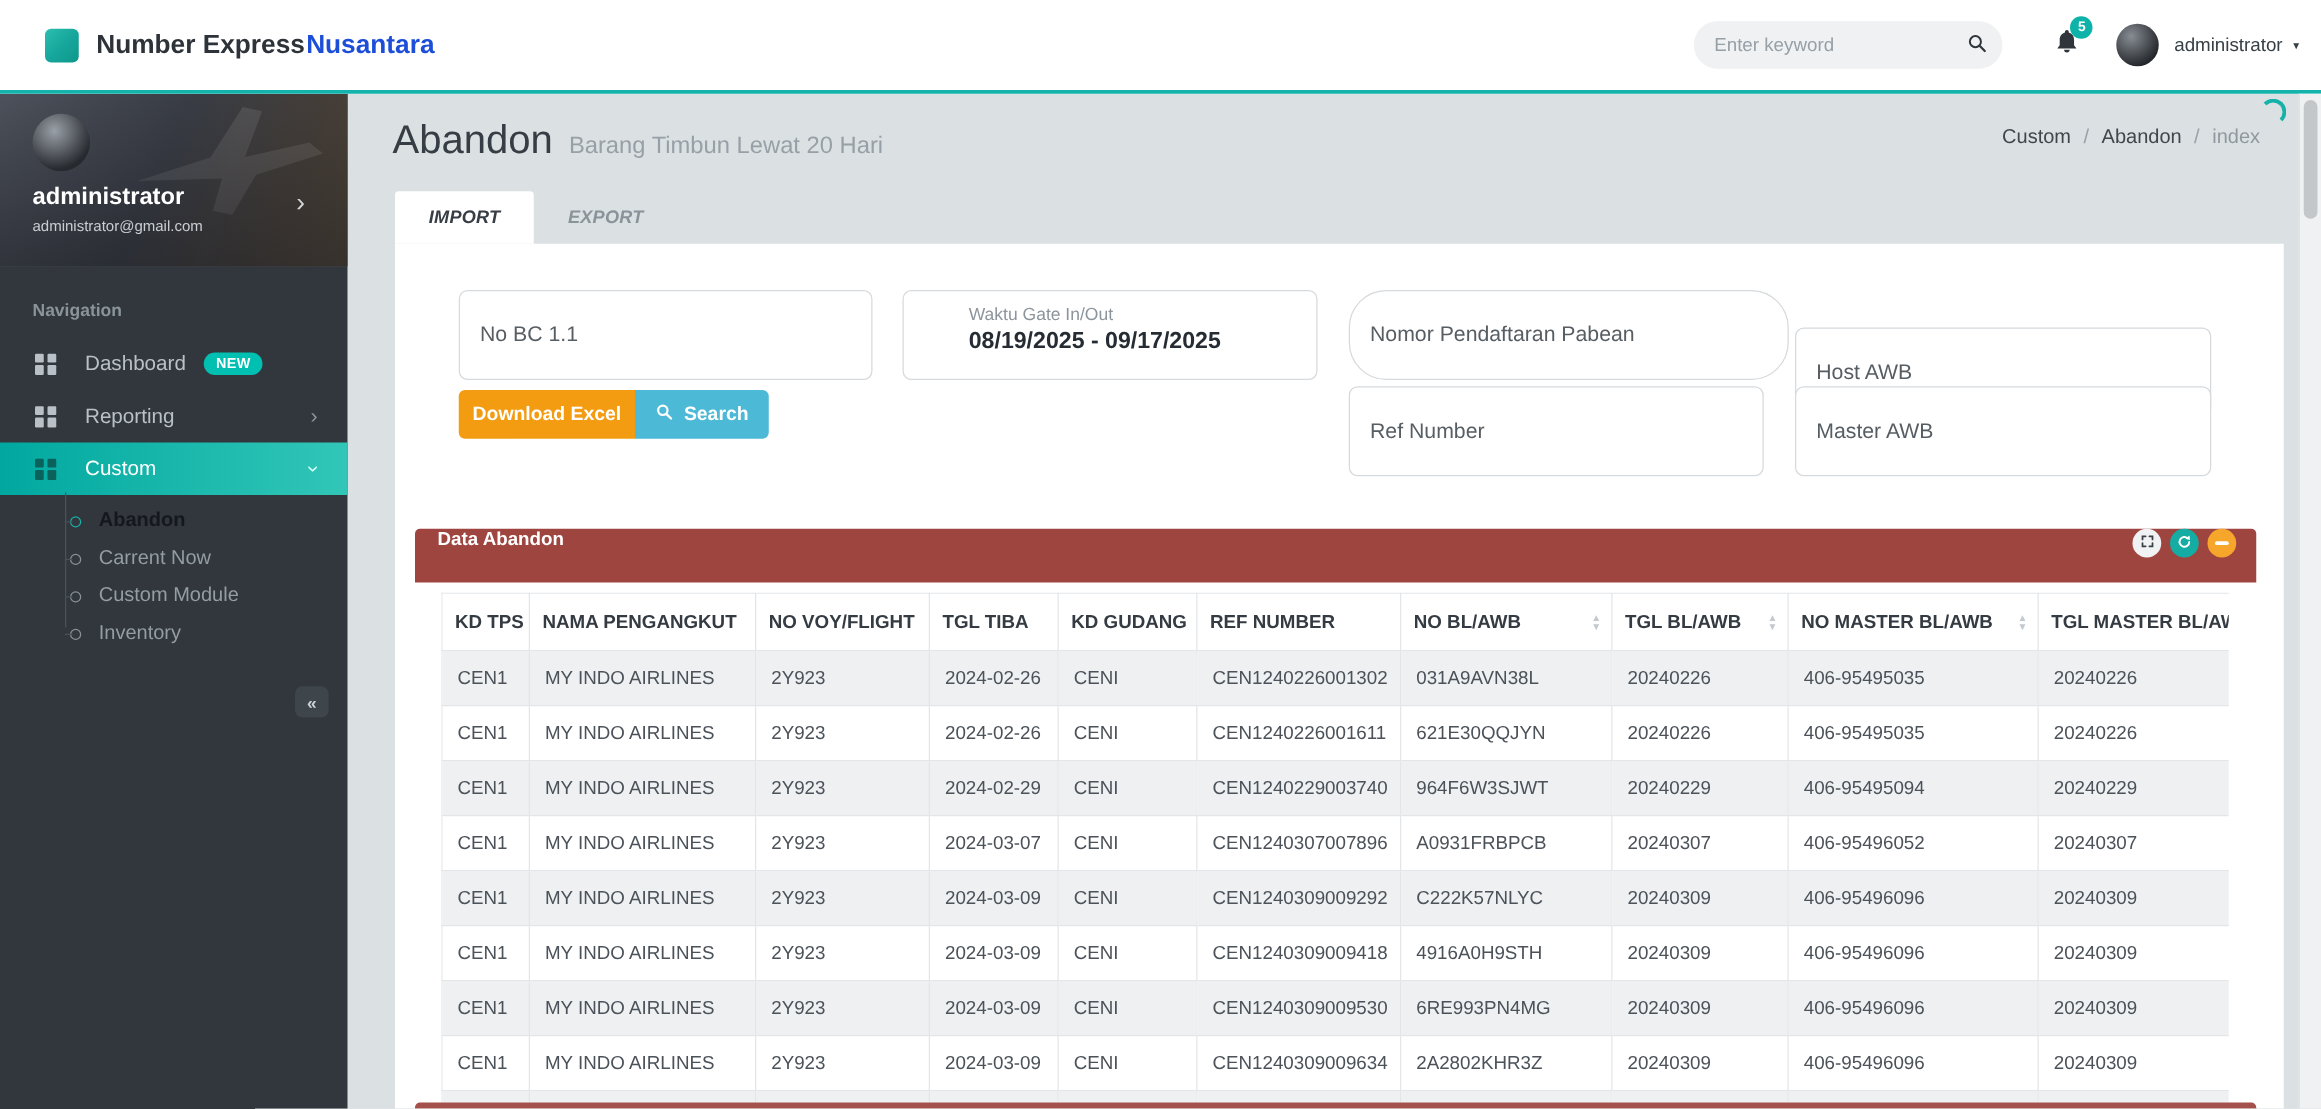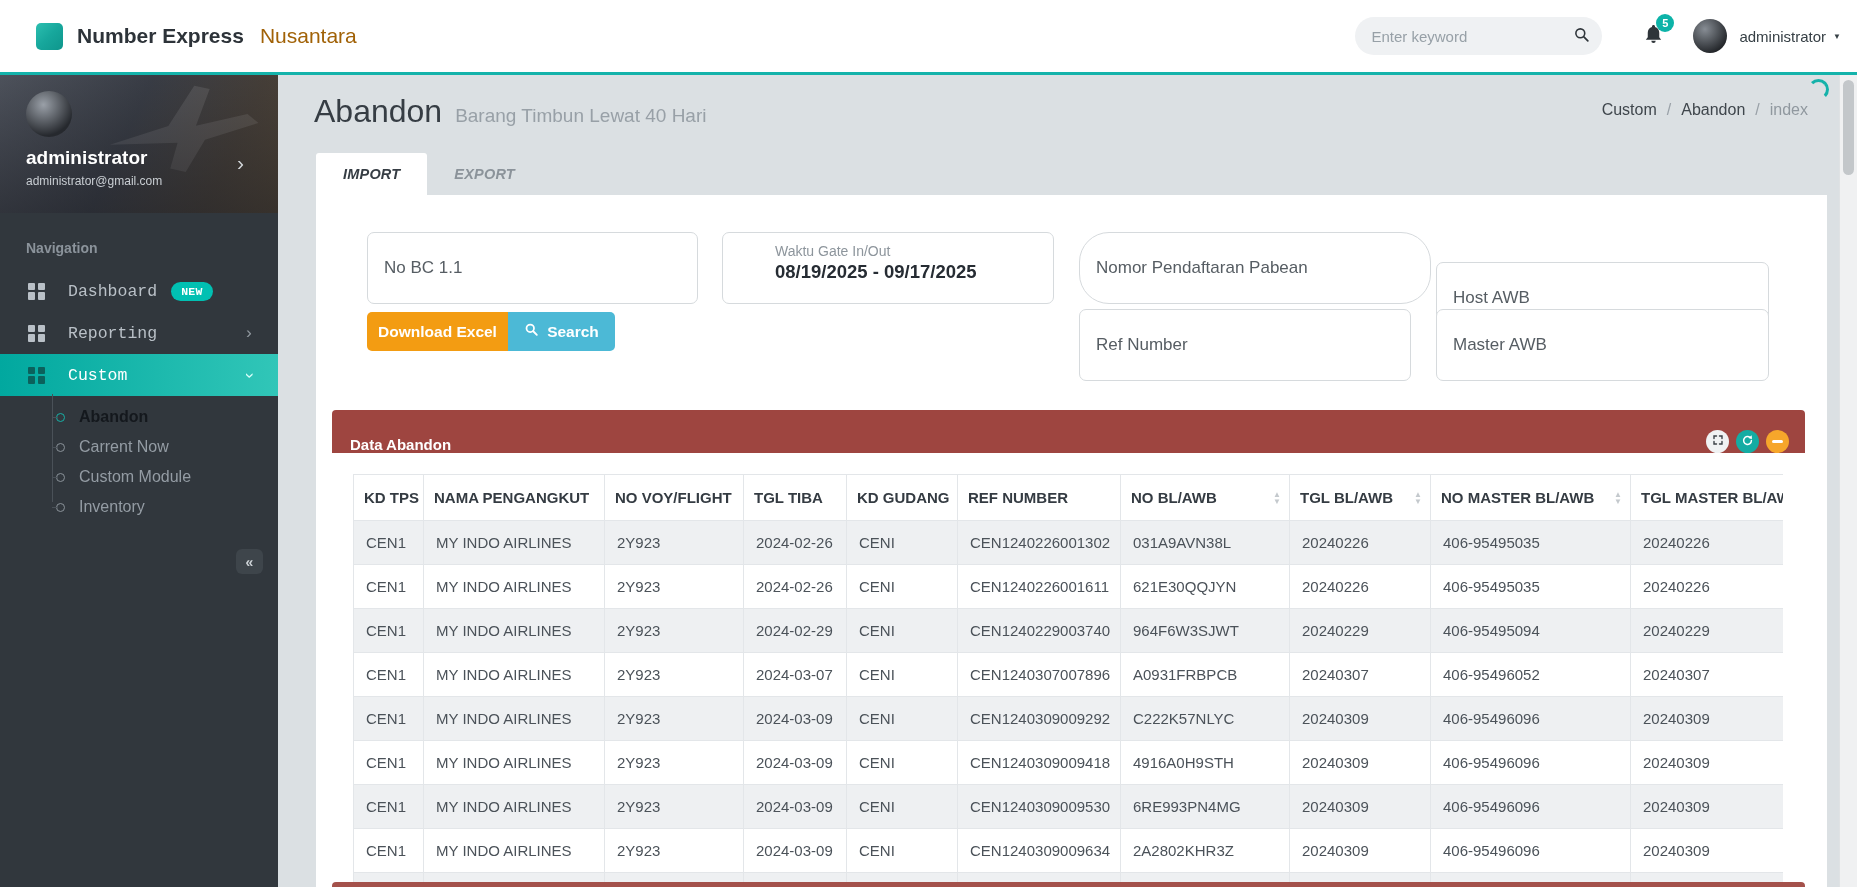--- a/index.html
+++ b/index.html
@@ -8,21 +8,21 @@
     background:#dbe0e3;
     font-family:"Liberation Sans","DejaVu Sans",sans-serif;
     -webkit-font-smoothing:antialiased;
   }
   
   .topbar{position:absolute;left:0;top:0;width:1857px;height:72px;background:#ffffff;border-bottom:3px solid #14b3ab;z-index:20;}
   .brand{position:absolute;left:36px;top:0;height:72px;display:flex;align-items:center;}
   .logo{width:27px;height:27px;border-radius:5px;background:linear-gradient(135deg,#2cbfb0 0%,#17a79c 49%,#0e968c 100%);}
   .brand-text{margin-left:14px;font-size:21px;color:#2d3339;}
   .brand-bold{font-weight:700;}
-  .brand-light{font-weight:400;color:#a16207;margin-left:16px;}
+  .brand-light{font-weight:700;color:#1d4ed8;margin-left:1px;}
   .top-right{position:absolute;right:16px;top:0;height:72px;display:flex;align-items:center;}
   .search-pill{width:247px;height:38px;border-radius:19px;background:#eff1f3;display:flex;align-items:center;padding:0 14px;box-sizing:border-box;}
   .search-pill input{flex:1;border:none;outline:none;background:transparent;font-size:15px;color:#3f464c;font-family:inherit;}
   .search-pill input::placeholder{color:#97a0a7;}
   .search-btn{border:none;background:transparent;padding:0;margin:0;cursor:pointer;display:flex;align-items:center;}
   .bell-wrap{position:relative;margin-left:40px;cursor:pointer;}
   .bell-badge{position:absolute;top:-9px;right:-9px;min-width:18px;height:18px;border-radius:9px;background:#0db3a8;color:#fff;font-size:11px;font-weight:700;display:flex;align-items:center;justify-content:center;padding:0 3px;box-sizing:border-box;}
   .avatar-sm{width:34px;height:34px;border-radius:50%;margin-left:28px;background:radial-gradient(circle at 35% 30%,#878d94,#23262a 75%);cursor:pointer;}
   .username{margin-left:12px;font-size:15px;color:#374046;cursor:pointer;}
   .user-caret{margin-left:7px;font-size:8px;color:#374046;cursor:pointer;}
@@ -30,21 +30,21 @@
   .sidebar{position:absolute;left:0;top:75px;width:278px;height:812px;background:#31373d;z-index:10;}
   .profile{position:relative;height:138px;background:linear-gradient(115deg,#575c66 0%,#3e424b 45%,#4d443b 78%,#5a4b38 100%);overflow:hidden;}
   .profile-overlay{position:absolute;inset:0;background:linear-gradient(rgba(32,35,42,.18),rgba(26,28,34,.55));}
   .profile-plane{position:absolute;right:-8px;top:2px;width:205px;height:100px;opacity:.45;transform:rotate(-6deg);}
   .avatar-lg{position:absolute;left:26px;top:16px;width:46px;height:46px;border-radius:50%;background:radial-gradient(circle at 38% 30%,#9aa0a8,#26292e 72%);z-index:2;}
   .profile-name{position:absolute;left:26px;top:72px;color:#ffffff;font-size:19px;font-weight:700;z-index:2;}
   .profile-email{position:absolute;left:26px;top:99px;color:#c9ced3;font-size:12px;z-index:2;}
   .profile-chevron{position:absolute;right:34px;top:76px;color:#d3d7da;font-size:21px;z-index:2;cursor:pointer;}
   .nav-label{margin:27px 0 0 26px;color:#8b939b;font-size:14px;font-weight:700;}
   ul.nav{list-style:none;margin:14px 0 0;padding:0;}
-  .nav-item{position:relative;height:42px;display:flex;align-items:center;padding-left:28px;color:#b9c0c7;font-size:16.5px;cursor:pointer;font-family:Liberation Mono, monospace;}
+  .nav-item{position:relative;height:42px;display:flex;align-items:center;padding-left:28px;color:#b9c0c7;font-size:16.5px;cursor:pointer;}
   .grid-icon{width:17px;height:17px;display:grid;grid-template-columns:1fr 1fr;grid-template-rows:1fr 1fr;gap:2.5px;margin-right:23px;flex:none;}
   .grid-icon span{background:currentColor;border-radius:1px;}
   .nav-badge{margin-left:14px;background:#01c0b2;color:#fff;font-size:11.5px;font-weight:700;padding:3px 10px;border-radius:10px;letter-spacing:.3px;}
   .nav-chevron{position:absolute;right:24px;font-size:17px;color:#8f979e;}
   .nav-item.active{background:linear-gradient(90deg,#01a89f,#31c6b8);color:#fff;}
   .nav-item.active .grid-icon{color:#0b615c;}
   .nav-item.active .nav-chevron{color:#d9fffa;transform:rotate(90deg);}
   .subnav{list-style:none;margin:0;padding:6px 0 0;position:relative;}
   .subnav::before{content:"";position:absolute;left:52px;top:-2px;height:calc(100% - 18px);width:1px;background:#4a5158;}
   .subitem{position:relative;height:30px;display:flex;align-items:center;padding-left:56px;color:#949ca4;font-size:16px;cursor:pointer;}
@@ -78,21 +78,21 @@
   #f-host{left:1120px;top:37px;width:333px;margin-top:30px;}
   #f-ref{left:763px;top:114px;width:332px;}
   #f-master{left:1120px;top:114px;width:333px;}
   .waktu-label{font-size:14px;color:#8d959c;margin:10px 0 0 16px;}
   .waktu-value{font-size:18.5px;font-weight:700;color:#262c33;margin:2px 0 0 16px;}
   .btn-row{position:absolute;left:51px;top:117px;display:flex;}
   .btn{height:39px;display:flex;align-items:center;justify-content:center;font-size:15.5px;font-weight:700;color:#fff;border:none;cursor:pointer;font-family:inherit;}
   .btn-excel{width:141px;background:#f39c12;border-radius:5px 0 0 5px;}
   .btn-search{width:107px;background:#4cb9d6;border-radius:0 5px 5px 0;gap:8px;}
   
-  .section-head{position:absolute;left:16px;top:215px;width:1473px;height:43px;background:#9e4540;border-radius:4px 4px 0 0;display:flex;align-items:flex-end;}
+  .section-head{position:absolute;left:16px;top:228px;width:1473px;height:43px;background:#9e4540;border-radius:4px 4px 0 0;display:flex;align-items:flex-start;}
   .section-title{color:#fff;font-size:15px;font-weight:700;margin-left:18px;}
   .tools{margin-left:auto;margin-right:16px;display:flex;gap:7px;}
   .tool{width:23px;height:23px;border-radius:50%;display:flex;align-items:center;justify-content:center;border:none;cursor:pointer;padding:0;}
   .tool-expand{background:#f0f2f3;}
   .tool-refresh{background:#14aca3;}
   .tool-minus{background:#f6a62b;}
   .minus-bar{width:11px;height:3px;background:#fff;border-radius:1.5px;}
   
   .table-clip{position:absolute;left:37px;top:279px;width:1430px;height:408px;overflow:hidden;}
   table.data{border-collapse:collapse;table-layout:fixed;width:1494px;font-size:15px;}
@@ -216,21 +216,21 @@
 </div>
 
 <div class="main">
   <div class="spinner"></div>
   <div class="breadcrumb">
     <span class="crumb-link">Custom</span><span class="sep">/</span><span class="crumb-link">Abandon</span><span class="sep">/</span><span class="muted">index</span>
   </div>
 
   <div class="page-head">
     <h1 class="page-title">Abandon</h1>
-    <span class="page-subtitle">Barang Timbun Lewat 40 Hari</span>
+    <span class="page-subtitle">Barang Timbun Lewat 20 Hari</span>
   </div>
 
   <div class="tabs">
     <div class="tab active">IMPORT</div>
     <div class="tab">EXPORT</div>
   </div>
 
   <div class="panel">
     <input class="fbox" id="f-nobc" type="text" placeholder="No BC 1.1" style="">
     <div class="fbox" id="f-waktu">

